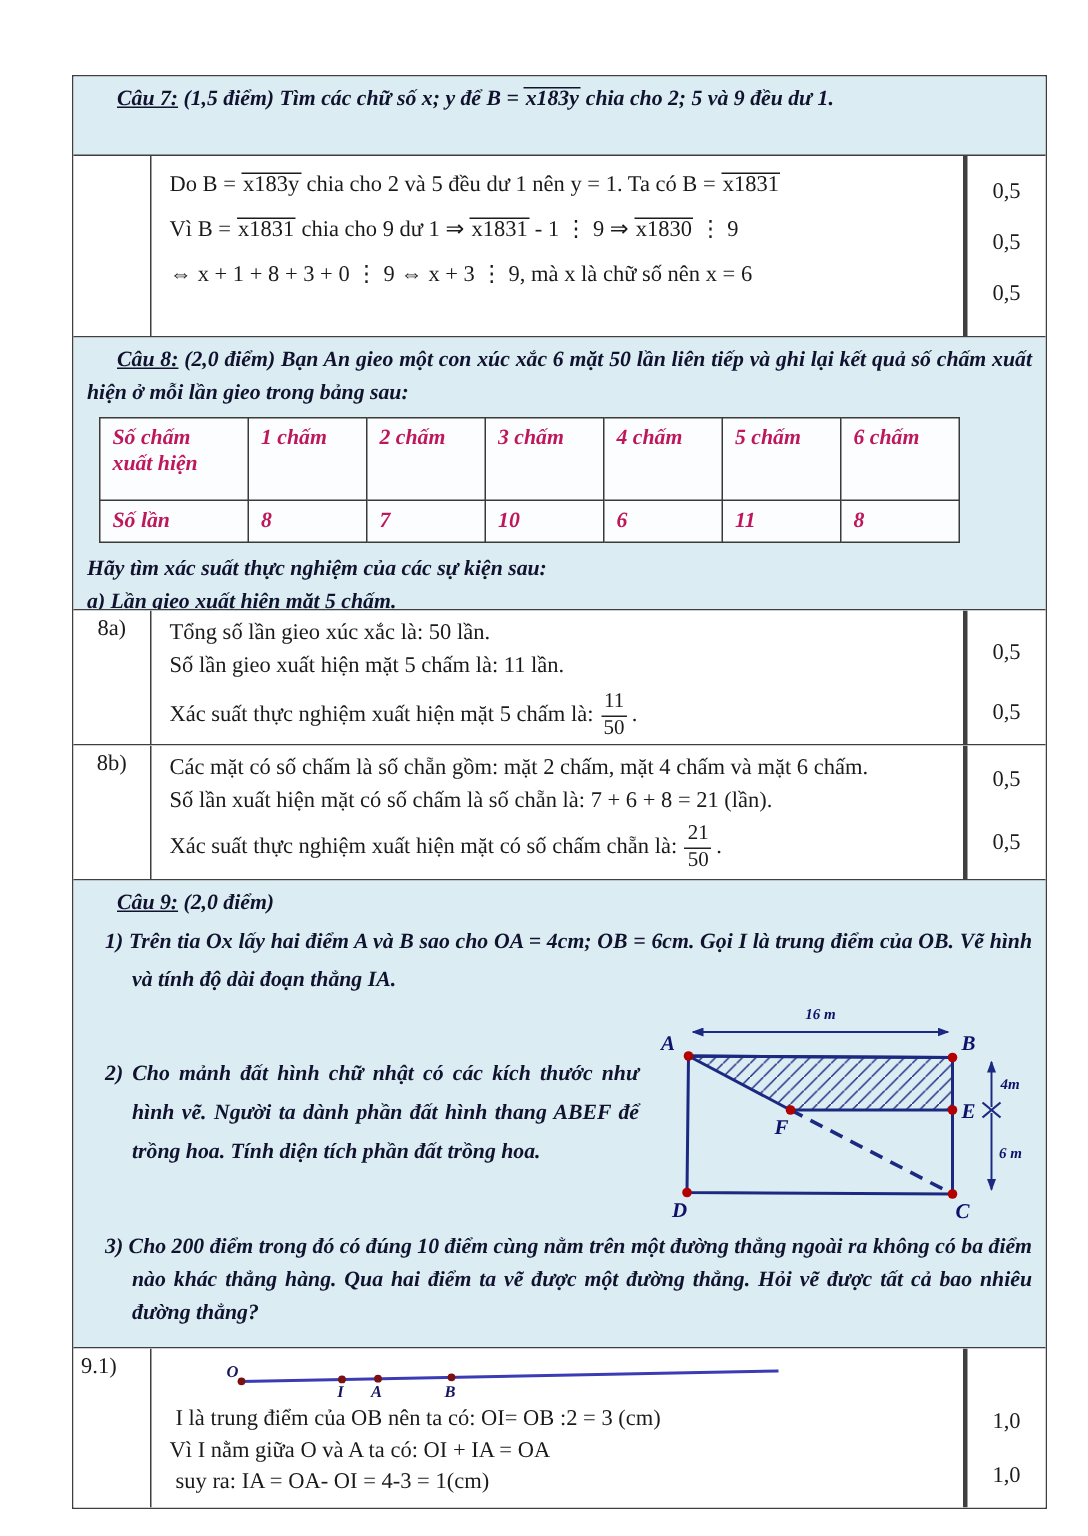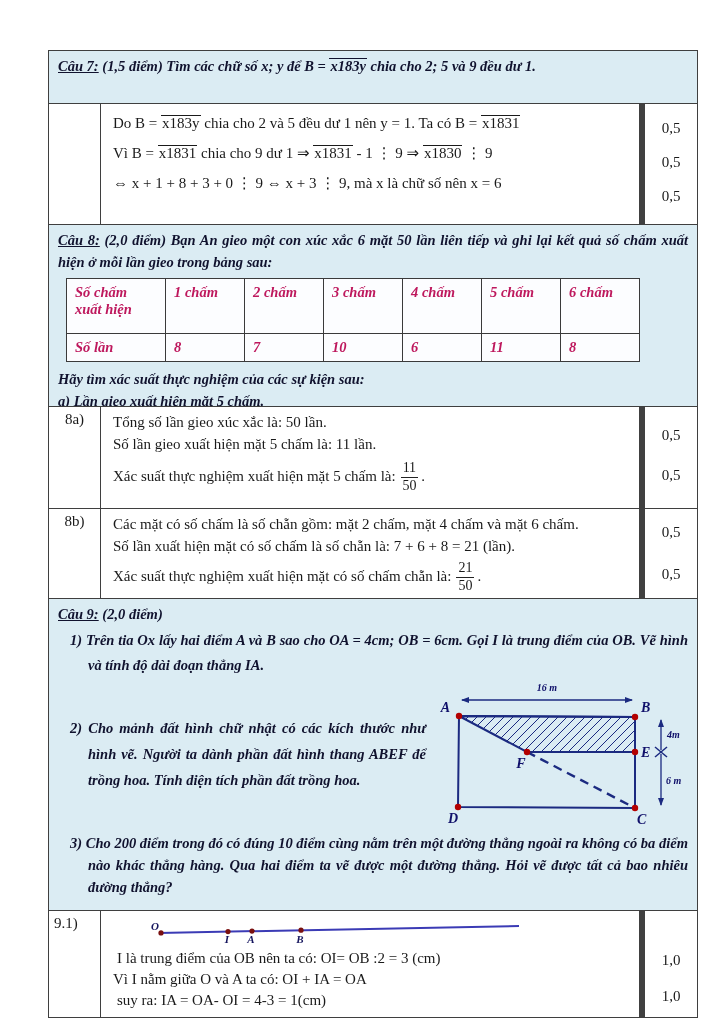--- a/index.html
+++ b/index.html
@@ -2,26 +2,26 @@
 <html><head>
 <meta charset="utf-8">
 <style>
   html,body{margin:0;padding:0;background:#ffffff;}
   body{width:725px;height:1024px;position:relative;font-family:"Liberation Serif", serif;color:#1a1a1a;}
   .doc{position:absolute;left:48px;top:50px;width:650px;border:1px solid #3f3f3f;background:#fff;box-sizing:border-box;}
   .row{box-sizing:border-box;border-bottom:1px solid #3f3f3f;overflow:hidden;}
   .doc .row:last-child{border-bottom:none;}
   .q-row{background:#dbecf3;padding:4px 9px 2px 9px;color:#10122e;}
   .stmt{margin:0;font-weight:bold;font-style:italic;font-size:14.5px;line-height:22px;text-align:justify;}
-  .un{text-decoration:underline;}
+  .un{text-decoration:underline;margin-left:20px;}
   .ov{display:inline-block;border-top:1.4px solid currentColor;line-height:1.05;padding:0 1px;}
   .s-row{display:grid;grid-template-columns:52px 1fr 52px;background:#fff;}
   .s-row .cell{box-sizing:border-box;min-width:0;}
   .s-row .left{border-right:1px solid #3f3f3f;text-align:center;padding-top:4px;font-size:15px;}
-  .s-row .main{border-right:6px solid #404040;padding:4px 8px 2px 12px;}
+  .s-row .main{border-right:3px solid #404040;padding:4px 8px 2px 12px;}
   .s-row .pts{display:flex;flex-direction:column;align-items:center;font-size:15px;}
   .sol-line{margin:0;font-size:15px;line-height:22px;}
   .c7 .sol-line{line-height:30px;}
   .pts-c7{padding-top:16px;gap:17px;}
   .pts-8a{padding-top:20px;gap:23px;}
   .pts-8b{padding-top:15px;gap:25px;}
   .pts-91{justify-content:flex-end;padding-bottom:12px;gap:19px;}
   .frac{display:inline-block;vertical-align:middle;text-align:center;line-height:1.05;margin:0 3px 0 5px;font-size:14px;}
   .frac .num{display:block;border-bottom:1px solid #222;padding:0 2px 1px 2px;}
   .frac .den{display:block;padding-top:1px;}
@@ -82,21 +82,21 @@
         <td>11</td>
         <td>8</td>
       </tr>
     </tbody>
       </table>
     <p class="stmt">Hãy tìm xác suất thực nghiệm của các sự kiện sau:</p>
     <p class="stmt">a)  Lần gieo xuất hiện mặt 5 chấm.</p>
 
   </div>
 
-  <div class="row s-row" style="height:102px">
+  <div class="row s-row" style="height:90px">
     <div class="cell left">8a)</div>
     <div class="cell main">
       <p class="sol-line">Tổng số lần gieo xúc xắc là: 50 lần.</p>
       <p class="sol-line">Số lần gieo xuất hiện mặt 5 chấm là: 11 lần.</p>
       <p class="sol-line" style="margin-top:6px">
         <span>Xác suất thực nghiệm xuất hiện mặt 5 chấm là:</span><span class="frac"><span class="num">11</span><span class="den">50</span></span><span>.</span>
       </p>
     </div>
     <div class="cell pts pts-8a">
       <span>0,5</span>

